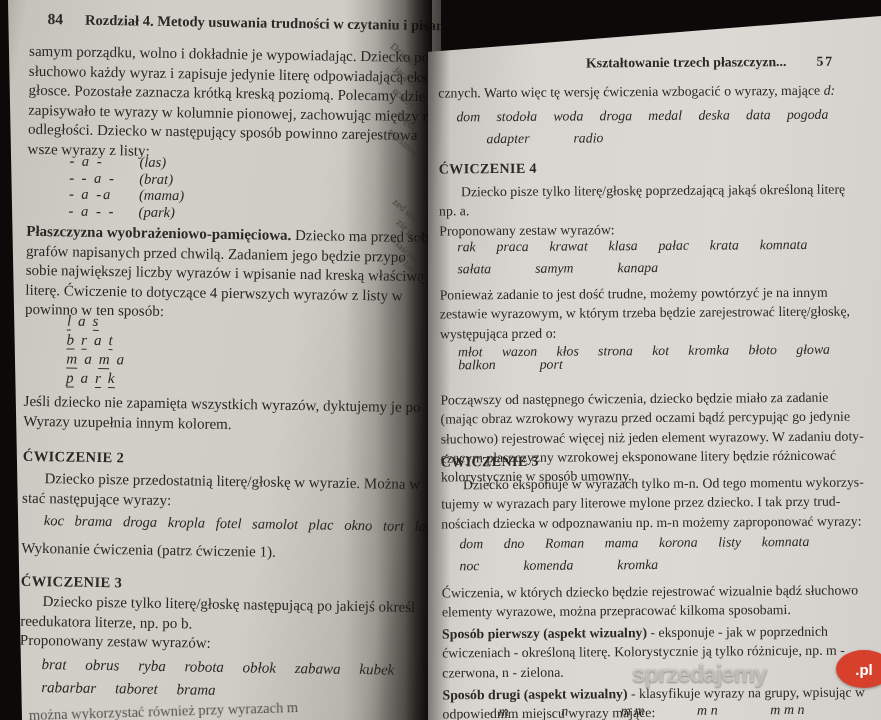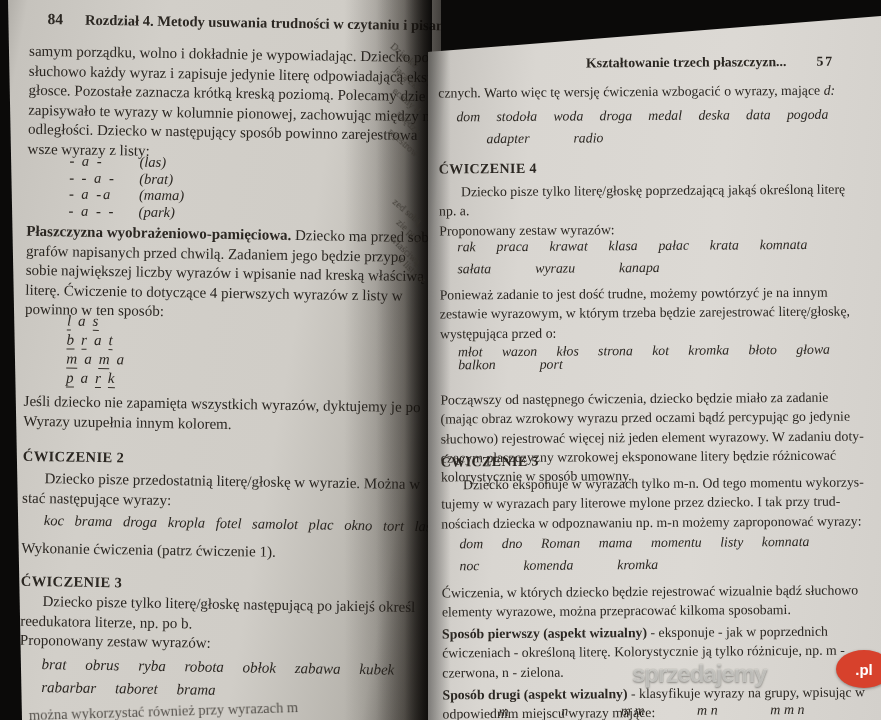--- a/index.html
+++ b/index.html
@@ -192,21 +192,21 @@
           <span>rak</span>
           <span>praca</span>
           <span>krawat</span>
           <span>klasa</span>
           <span>pałac</span>
           <span>krata</span>
           <span>komnata</span>
         </div>
       <div class="word-row loose rp-words2b">
           <span>sałata</span>
-          <span>wyrazu</span>
+          <span>samym</span>
           <span>kanapa</span>
         </div>
       <div class="abs rp-para3">
           <div class="tline">Ponieważ zadanie to jest dość trudne, możemy powtórzyć je na innym</div>
           <div class="tline">zestawie wyrazowym, w którym trzeba będzie zarejestrować literę/głoskę,</div>
           <div class="tline">występująca przed o:</div>
         </div>
       <div class="word-row spread rp-words3a">
           <span>młot</span>
           <span>wazon</span>
@@ -232,21 +232,21 @@
       <div class="abs rp-para5">
           <div class="tline">Dziecko eksponuje w wyrazach tylko m-n. Od tego momentu wykorzys-</div>
           <div class="tline">tujemy w wyrazach pary literowe mylone przez dziecko. I tak przy trud-</div>
           <div class="tline">nościach dziecka w odpoznawaniu np. m-n możemy zaproponować wyrazy:</div>
         </div>
       <div class="word-row spread rp-words4a">
           <span>dom</span>
           <span>dno</span>
           <span>Roman</span>
           <span>mama</span>
-          <span>momentu</span>
+          <span>korona</span>
           <span>listy</span>
           <span>komnata</span>
         </div>
       <div class="word-row loose rp-words4b">
           <span>noc</span>
           <span>komenda</span>
           <span>kromka</span>
         </div>
       <div class="abs rp-para6">
           <div class="tline">Ćwiczenia, w których dziecko będzie rejestrować wizualnie bądź słuchowo</div>

